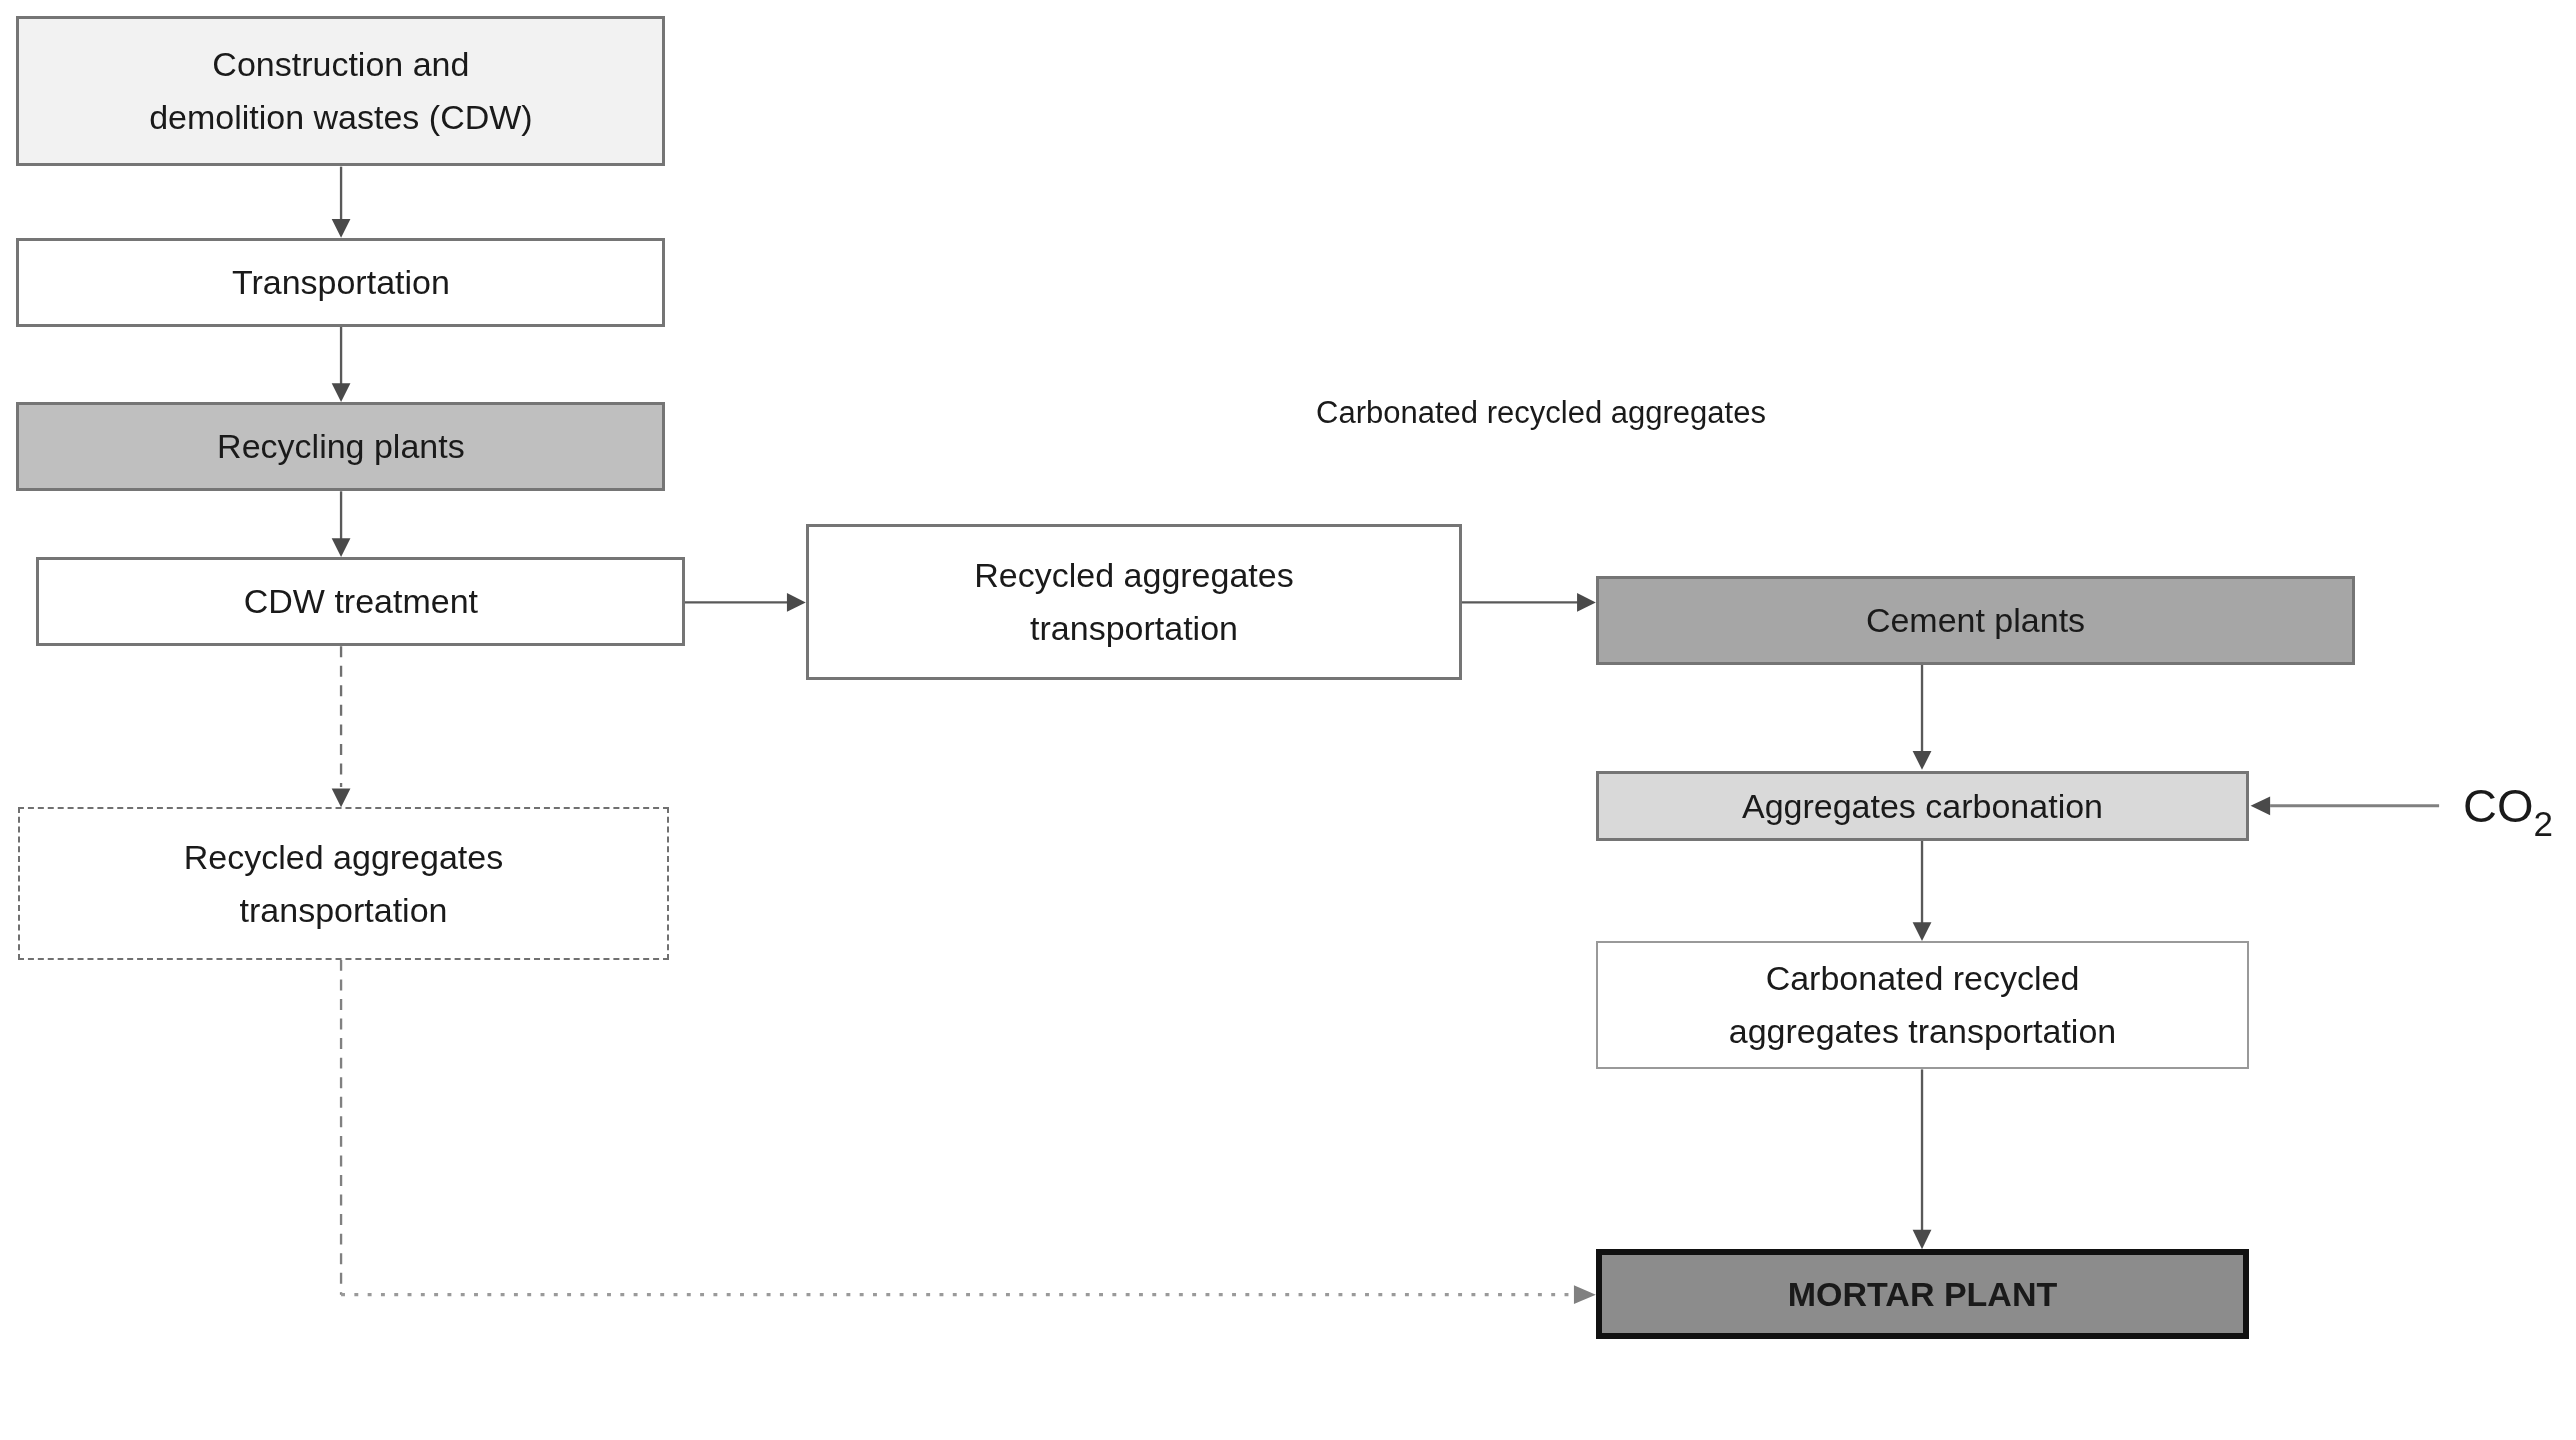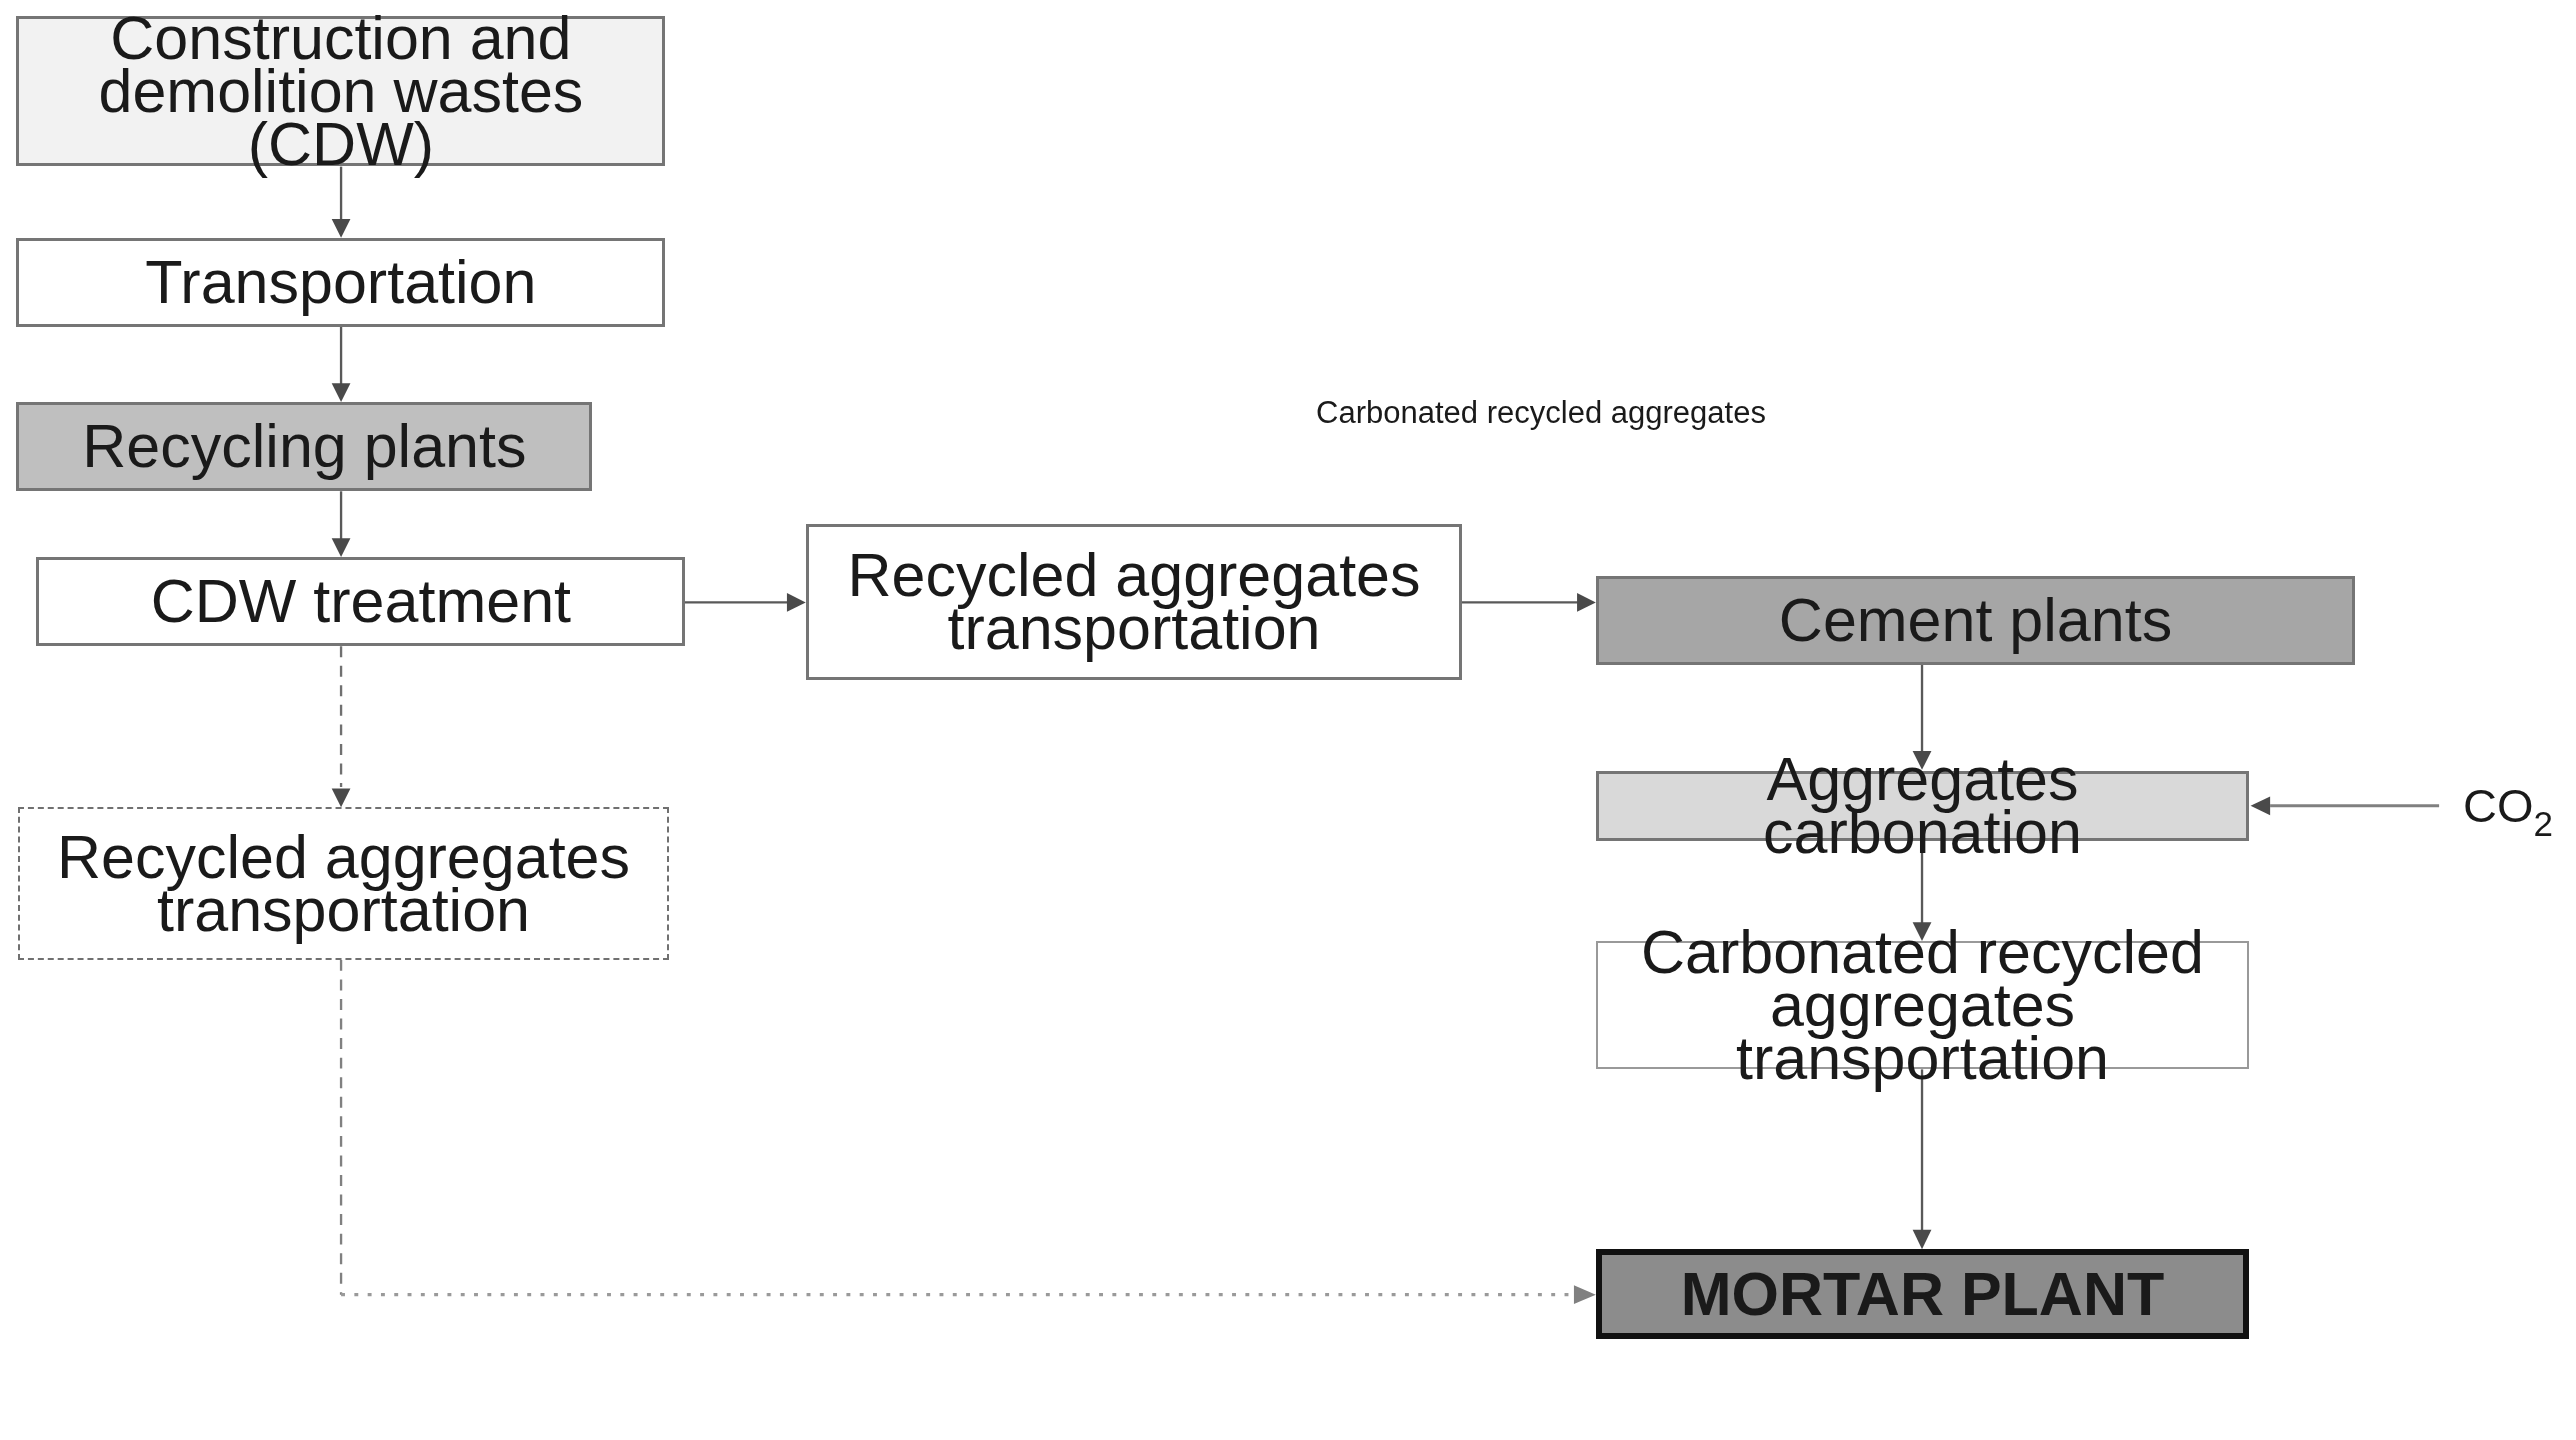--- a/index.html
+++ b/index.html
@@ -23,21 +23,21 @@
     height: 1441px;
   }
   .box {
     position: absolute;
     box-sizing: border-box;
     display: flex;
     flex-direction: column;
     align-items: center;
     justify-content: center;
     text-align: center;
-    font-size: 61px;
+    font-size: 34px;
     line-height: 53px;
     background: #ffffff;
     border: 3.1px solid #757575;
   }
   .box span { display: block; }
   .fill-verylight { background: #f2f2f2; }
   .fill-medium    { background: #bfbfbf; }
   .fill-dark      { background: #a6a6a6; }
   .fill-pale      { background: #d9d9d9; }
   .thin-border    { border: 2.3px solid #999999; }
@@ -128,21 +128,21 @@
 
   <div class="box fill-verylight" style="left:16.4px; top:16.4px; width:649px; height:150px;">
     <span>Construction and</span>
     <span>demolition wastes (CDW)</span>
   </div>
 
   <div class="box" style="left:16.4px; top:238px; width:649px; height:89px;">
     <span>Transportation</span>
   </div>
 
-  <div class="box fill-medium" style="left:16.4px; top:402px; width:576px; height:89px;">
+  <div class="box fill-medium" style="left:16.4px; top:402px; width:649px; height:89px;">
     <span>Recycling plants</span>
   </div>
 
   <div class="box" style="left:16.4px; top:557px; width:649px; height:89px;margin-left:20px;">
     <span>CDW treatment</span>
   </div>
 
   <div class="box dashed-box" style="left:18px; top:807px; width:651px; height:153px;">
     <span>Recycled aggregates</span>
     <span>transportation</span>

